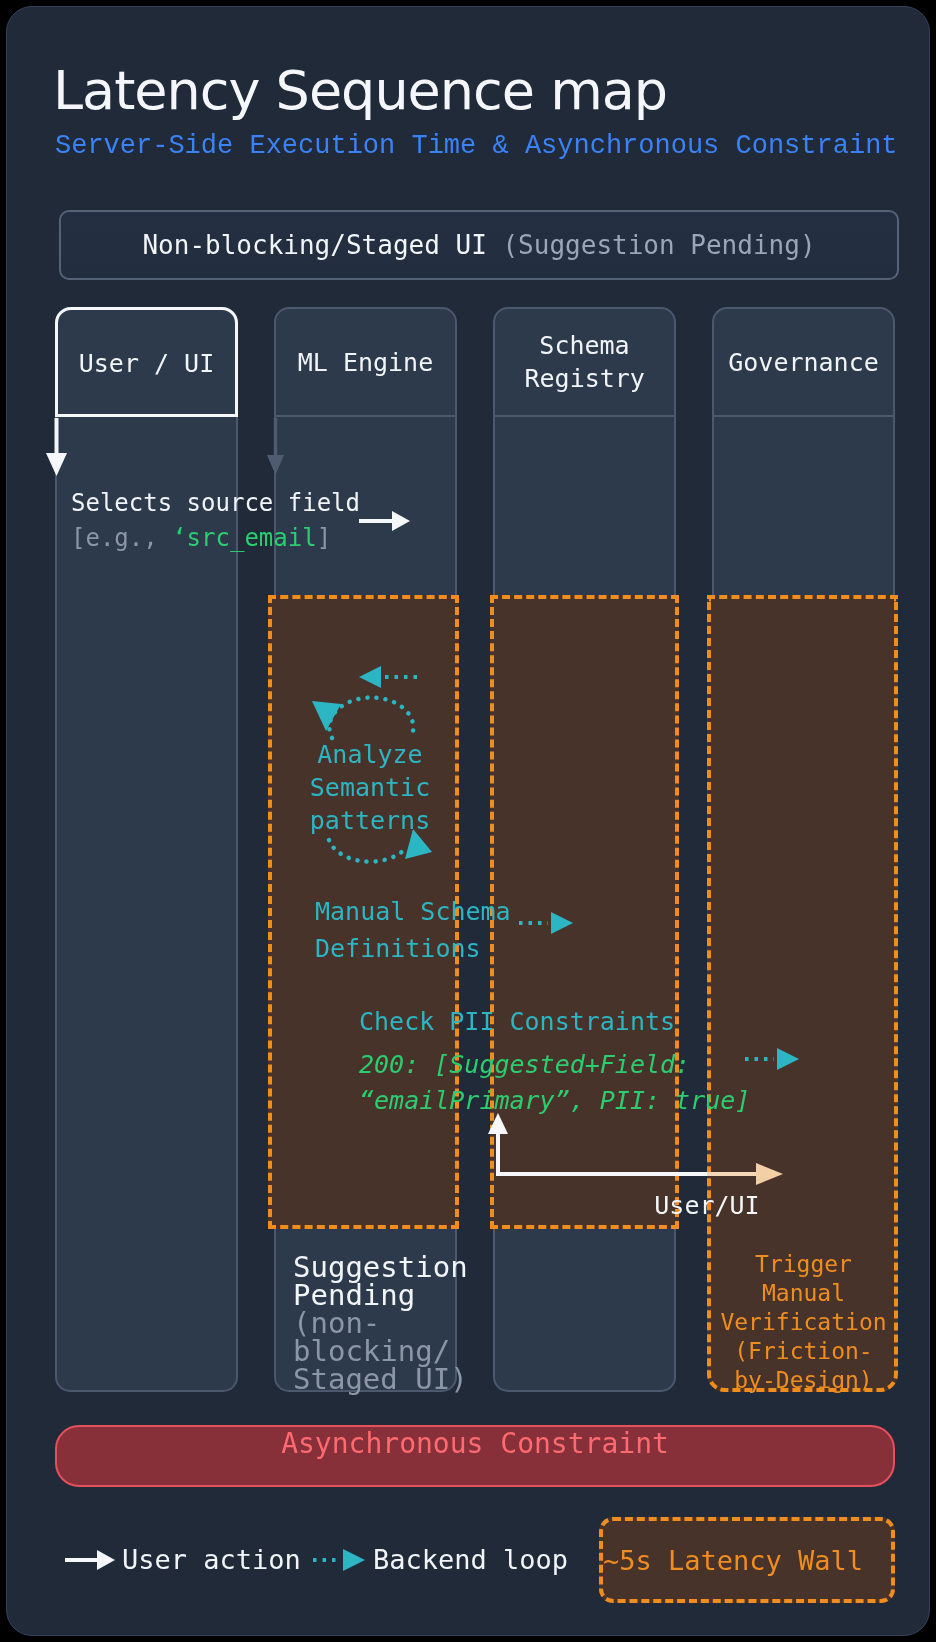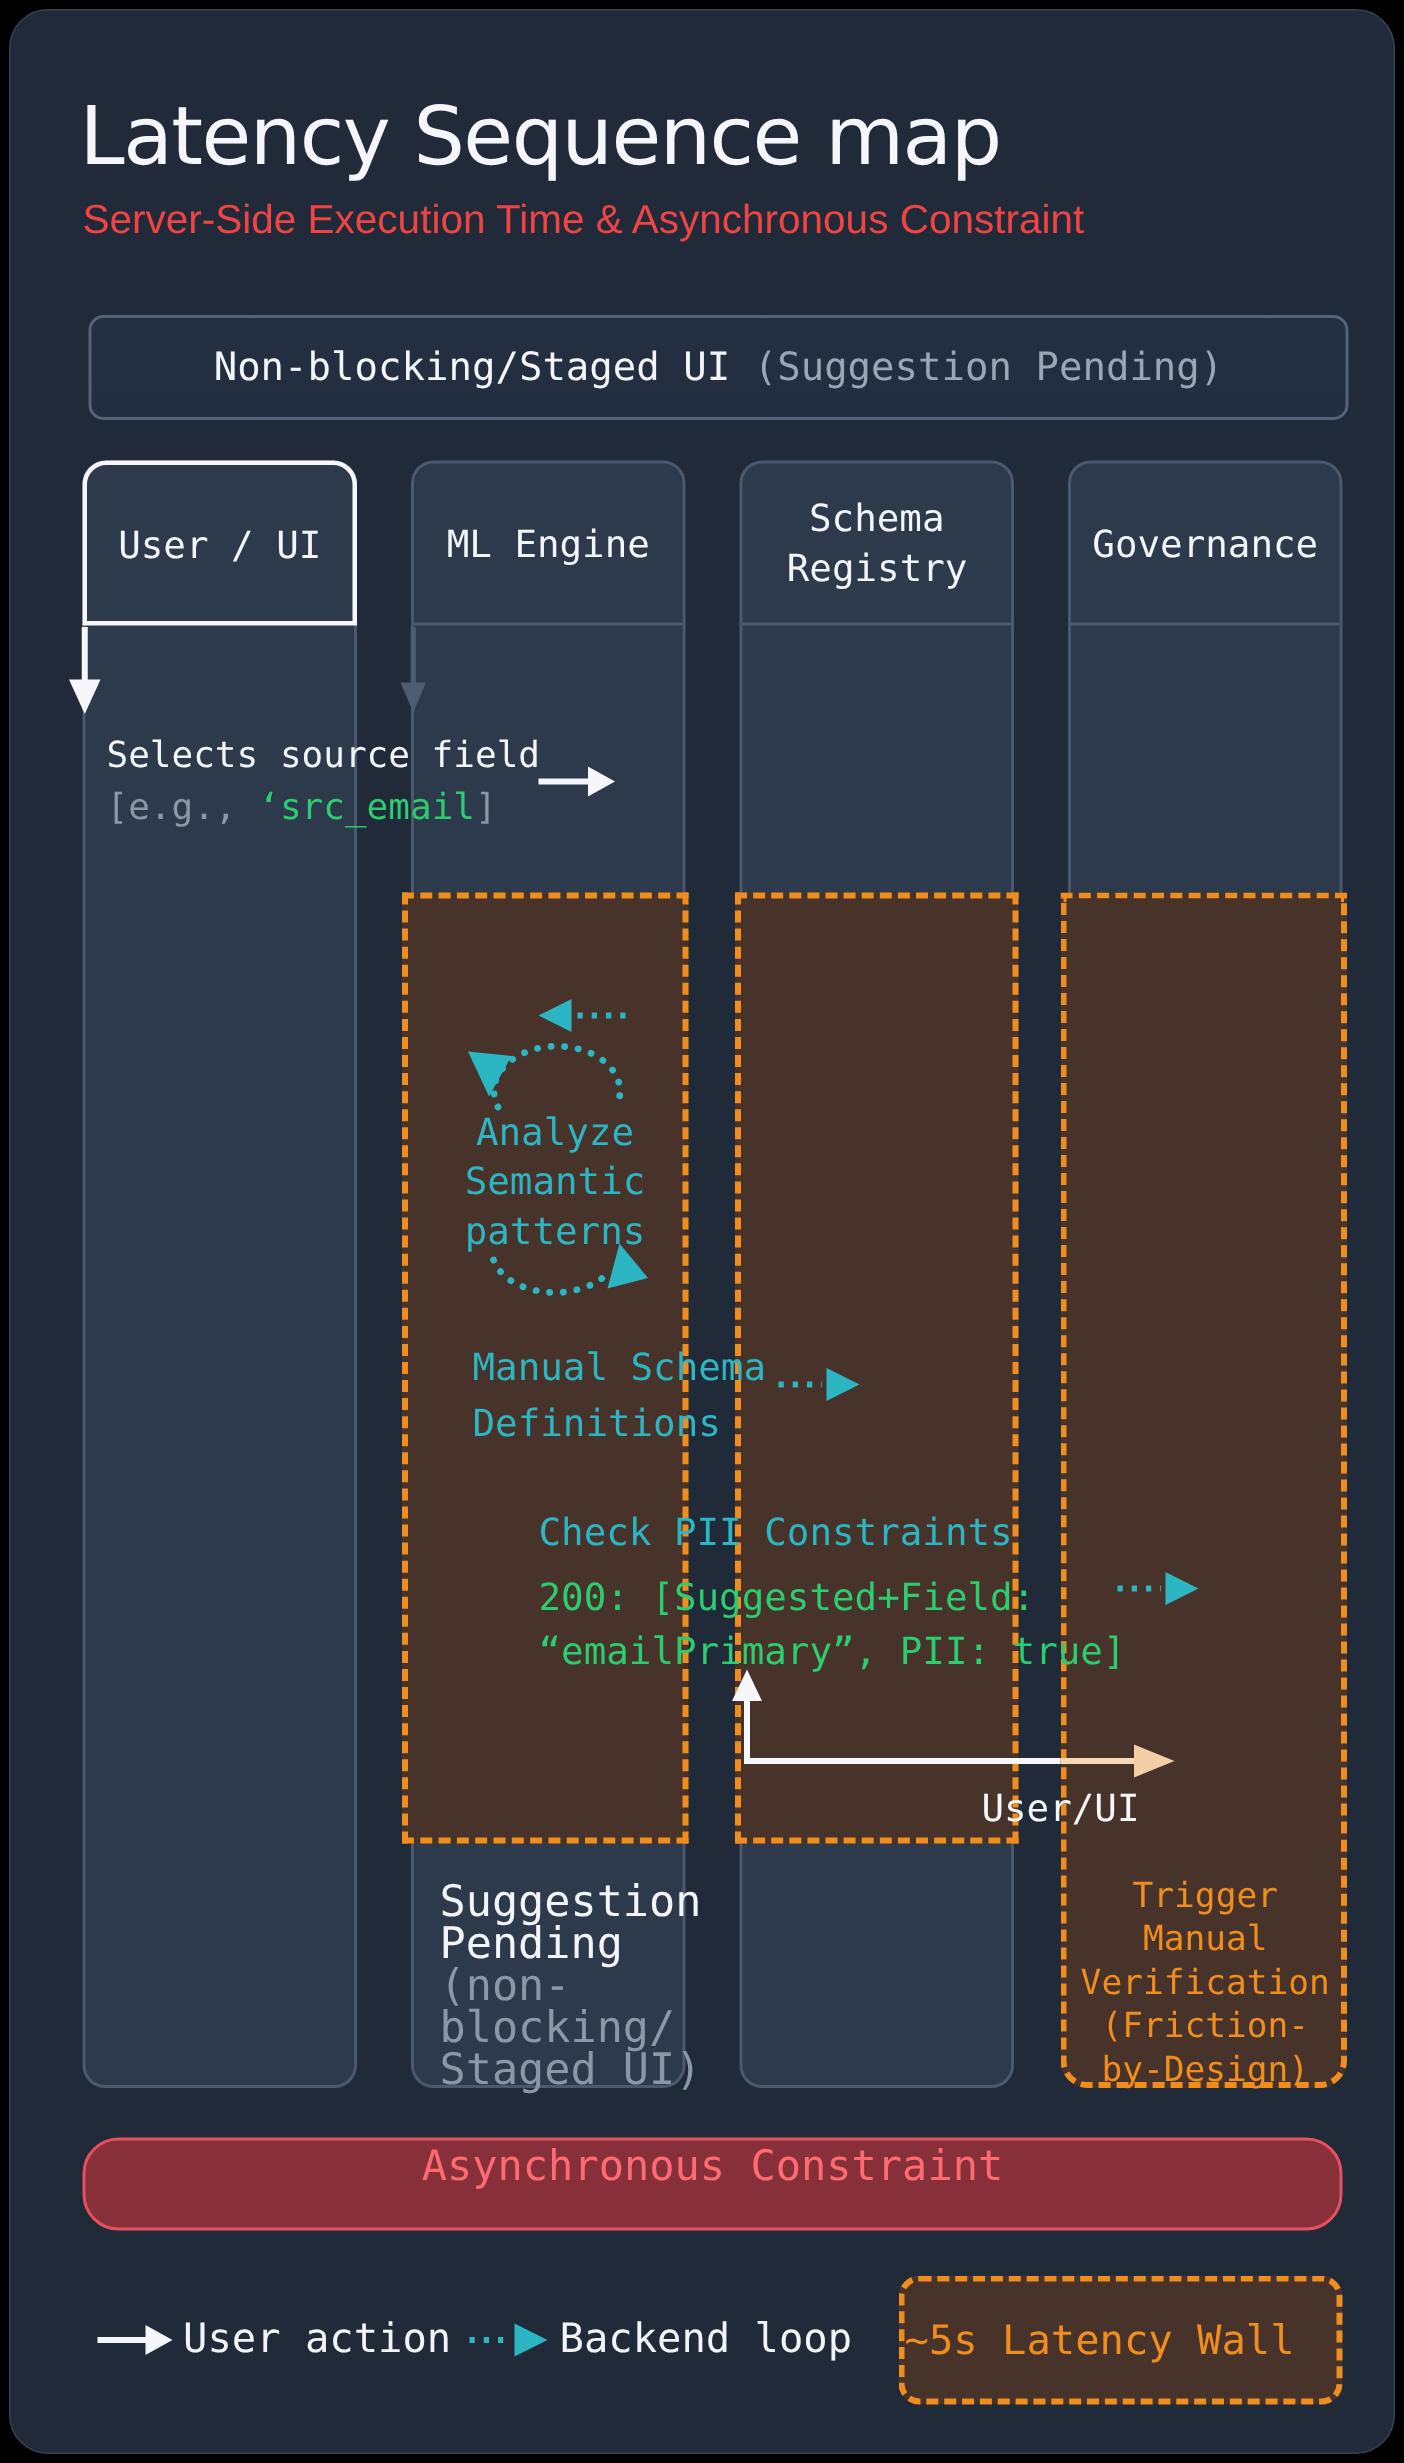--- a/index.html
+++ b/index.html
@@ -14,22 +14,22 @@
   }
   .abs { position:absolute; }
 
   .title {
     left:46px; top:52px; width:820px;
     font-family:"DejaVu Sans","Liberation Sans",sans-serif;
     font-size:54px; color:#f4f6f9; letter-spacing:-1px;
   }
   .subtitle {
     left:48px; top:124px; width:860px;
-    font-family:Liberation Sans, sans-serif;
-    font-size:27px; color:#ef4444;
+    font-family:Liberation Mono, monospace;
+    font-size:27px; color:#3b82f6;
   }
 
   .top-banner {
     left:52px; top:203px; width:840px; height:70px;
     border:2px solid #566278; border-radius:10px;
     background:linear-gradient(180deg,#27324527,#1d273620), #232e40;
     display:flex; align-items:center; justify-content:center;
     font-size:26px; color:#f2f5f8; white-space:pre;
   }
   .top-banner .note { color:#9aa6b6; }
@@ -54,21 +54,21 @@
     background:#48332b; border:4px dashed #f08d1f; z-index:2;
   }
   #box-ml       { left:261px; top:588px; width:191px; height:634px; }
   #box-schema   { left:483px; top:588px; width:189px; height:634px; }
   #box-gov      { left:700px; top:588px; width:191px; height:797px; border-radius:0 0 18px 18px; }
 
   .t { z-index:4; }
   .mono24w { font-size:24px; color:#f2f5f8; }
   .mono24g { font-size:24px; color:#8b97a6; }
   .teal    { font-size:25px; color:#2cb5c3; }
-  .green   { font-size:25px; color:#2bcd6f; }
+  .green   { font-size:25px; color:#2bcd6f;font-style:italic; }
   .pre     { white-space:pre-line; }
 
   #selects-1 { left:64px; top:482px; }
   #selects-2 { left:64px; top:517px; white-space:pre; }
   #selects-2 .code { color:#2bcd6f;margin-top:36px; }
 
   #return-schema { left:420px; top:640px; line-height:37px; }
   #analyze-loop  { left:267px; top:731px; width:192px; text-align:center; line-height:33px; }
   #fetch-schema  { left:308px; top:886px; line-height:37px; }
   #check-pii     { left:352px; top:1000px; }

